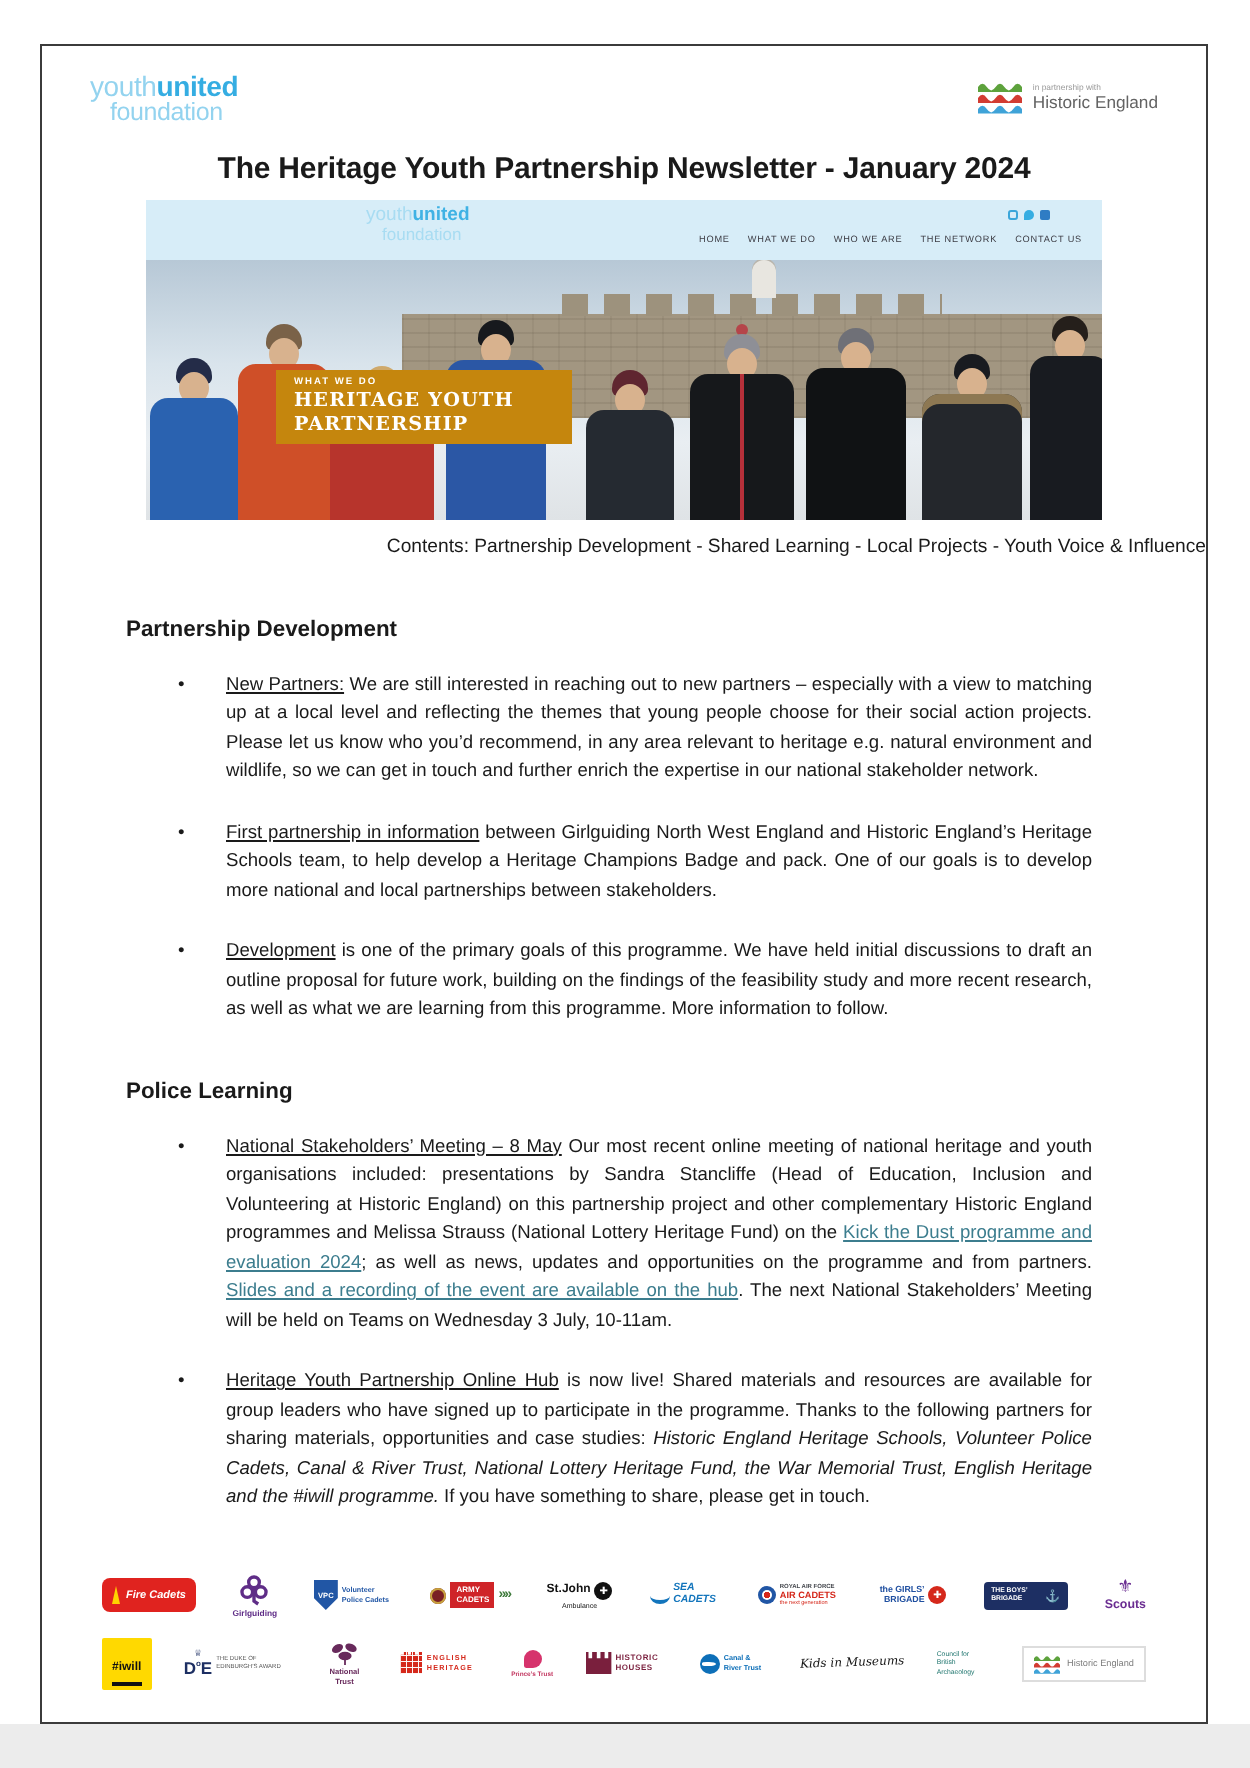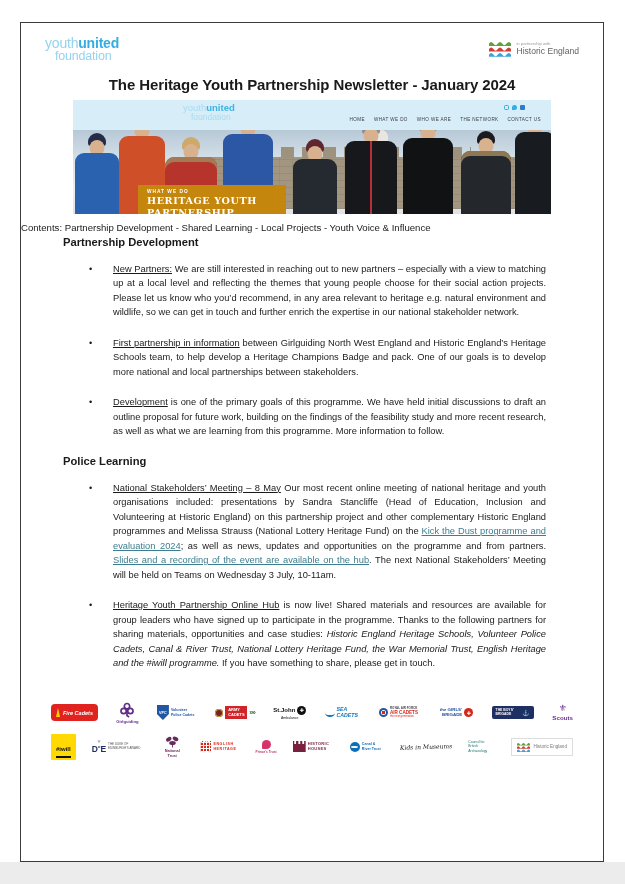--- a/index.html
+++ b/index.html
@@ -30,21 +30,21 @@
   .b-logo .l1-light { color:#a8dcf2; }
   .b-logo .l1-bold  { color:#3fb2e4; font-weight:700; }
   .b-logo .l2 { color:#a8dcf2; font-size:8.5px; padding-left:8px; }
   .b-social { position:absolute; right:26px; top:5px; display:flex; gap:3px; align-items:center; }
   .soc-ig { width:5px; height:5px; border:1px solid #3aa6da; border-radius:1.5px; }
   .soc-tw { width:5px; height:5px; background:#35ade2; border-radius:50% 50% 50% 0; }
   .soc-fb { width:5px; height:5px; background:#2f7cc4; border-radius:1px; }
   .b-nav { position:absolute; right:10px; top:17px; display:flex; gap:9px; }
   .b-nav span { font-size:4.6px; letter-spacing:0.4px; color:#3c3c44; }
 
-  .photo { position:relative; height:84px; overflow:hidden;
+  .photo { position:relative; height:130px; overflow:hidden;
            background:linear-gradient(180deg,#b7c8d6 0%,#d9e4ec 40%,#e9eef2 70%,#dfe3e6 100%); }
   .wall { position:absolute; left:128px; right:0; top:27px; height:52px; background:#a29681;
           background-image:repeating-linear-gradient(0deg, rgba(60,50,35,.10) 0 1px, transparent 1px 7px),
                            repeating-linear-gradient(90deg, rgba(60,50,35,.07) 0 1px, transparent 1px 13px); }
   .merlons { position:absolute; left:208px; width:190px; top:17px; height:11px;
              background:repeating-linear-gradient(90deg,#9d927d 0, #9d927d 0 13px, transparent 13px 21px); }
   .cupola { position:absolute; left:303px; top:0px; width:12px; height:19px; background:#e8e6e0;
             border-radius:6px 6px 0 0; box-shadow:0 -1px 0 #b9b5ac; }
   .person { position:absolute; bottom:0; }
   .person .hat  { position:absolute; top:-1px; left:50%; transform:translateX(-50%);
@@ -57,23 +57,23 @@
   .person.zip .torso { background-image:linear-gradient(90deg, transparent 0 48%, var(--zip,#c0392b) 48% 52%, transparent 52%); }
   .person .pom { position:absolute; top:-6px; left:50%; transform:translateX(-50%);
                  width:6px; height:6px; border-radius:50%; background:#b5454a; }
   .overlay { position:absolute; left:65px; top:55px; width:148px; height:37px; background:#c5860d;
              color:#fff; padding:4px 0 0 9px; z-index:6; }
   .overlay .kick { font-size:4.8px; letter-spacing:1px; font-weight:700; }
   .overlay .big  { font-family:"DejaVu Serif", serif; font-weight:700; font-size:9.6px;
                    letter-spacing:0.6px; line-height:1.25; margin-top:1px; }
 
   
-  .contents { text-align:left; font-size:9.6px; line-height:13.5px; margin-top:7px; }
+  .contents { text-align:right; font-size:9.6px; line-height:13.5px; margin-top:7px; }
   .textwrap { padding:0 57px 0 42px; }
-  h2.sec { font-size:11.2px; font-weight:700; margin-top:1px; }
+  h2.sec { font-size:11.2px; font-weight:700; margin-top:28px; }
   ul.blist { list-style:none; margin-top:14px; }
   ul.blist li { position:relative; padding-left:50px; margin-bottom:16px;
                 font-size:9.3px; line-height:14.5px; text-align:justify; }
   ul.blist li::before { content:"•"; position:absolute; left:26px; top:0; font-size:9.3px; }
   .u { text-decoration:underline; }
   a.doclink { color:#3c7d8e; text-decoration:underline; cursor:pointer; }
   .it { font-style:italic; }
 
   
   .logos { margin-top:26px; padding:0 30px; }

